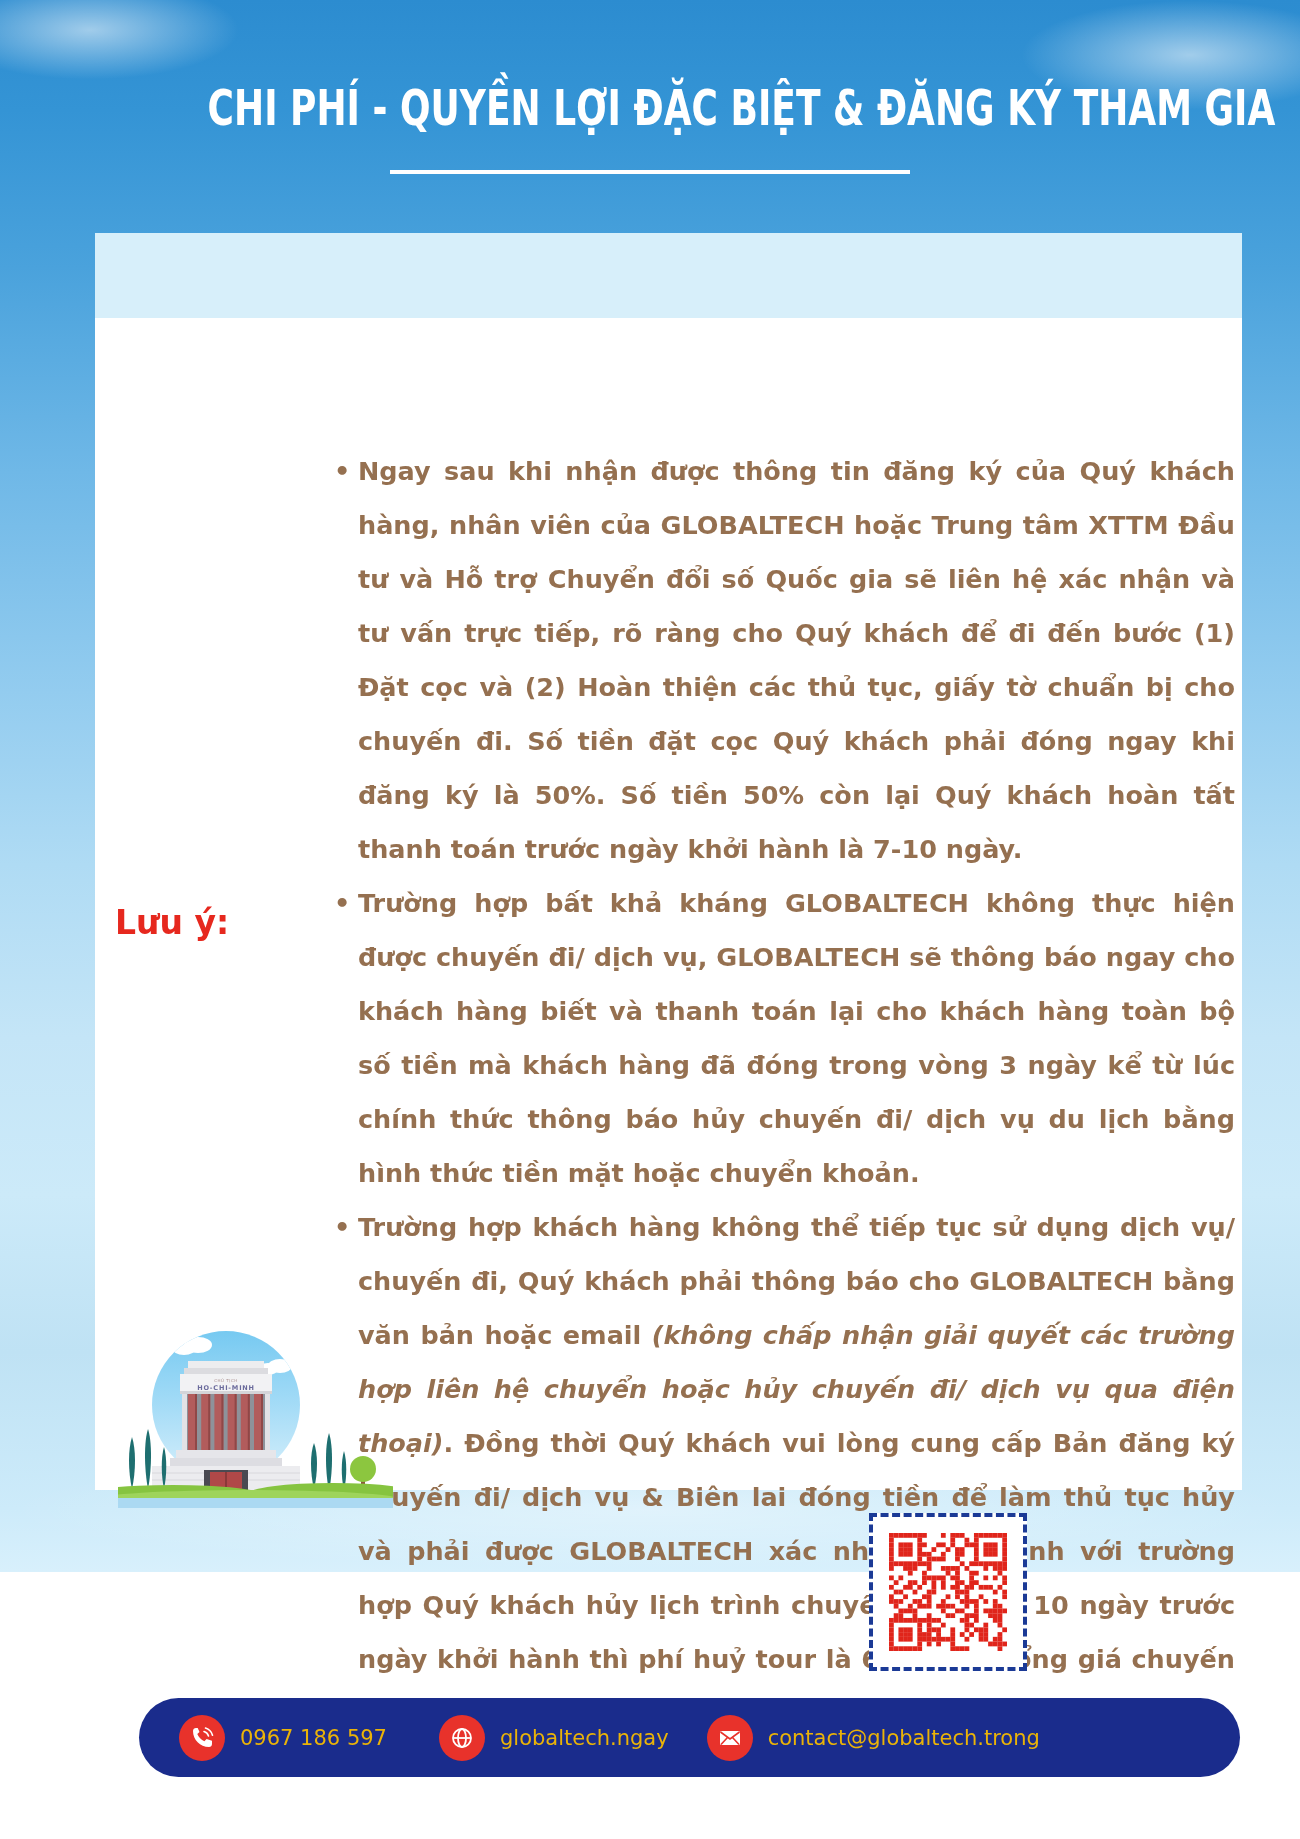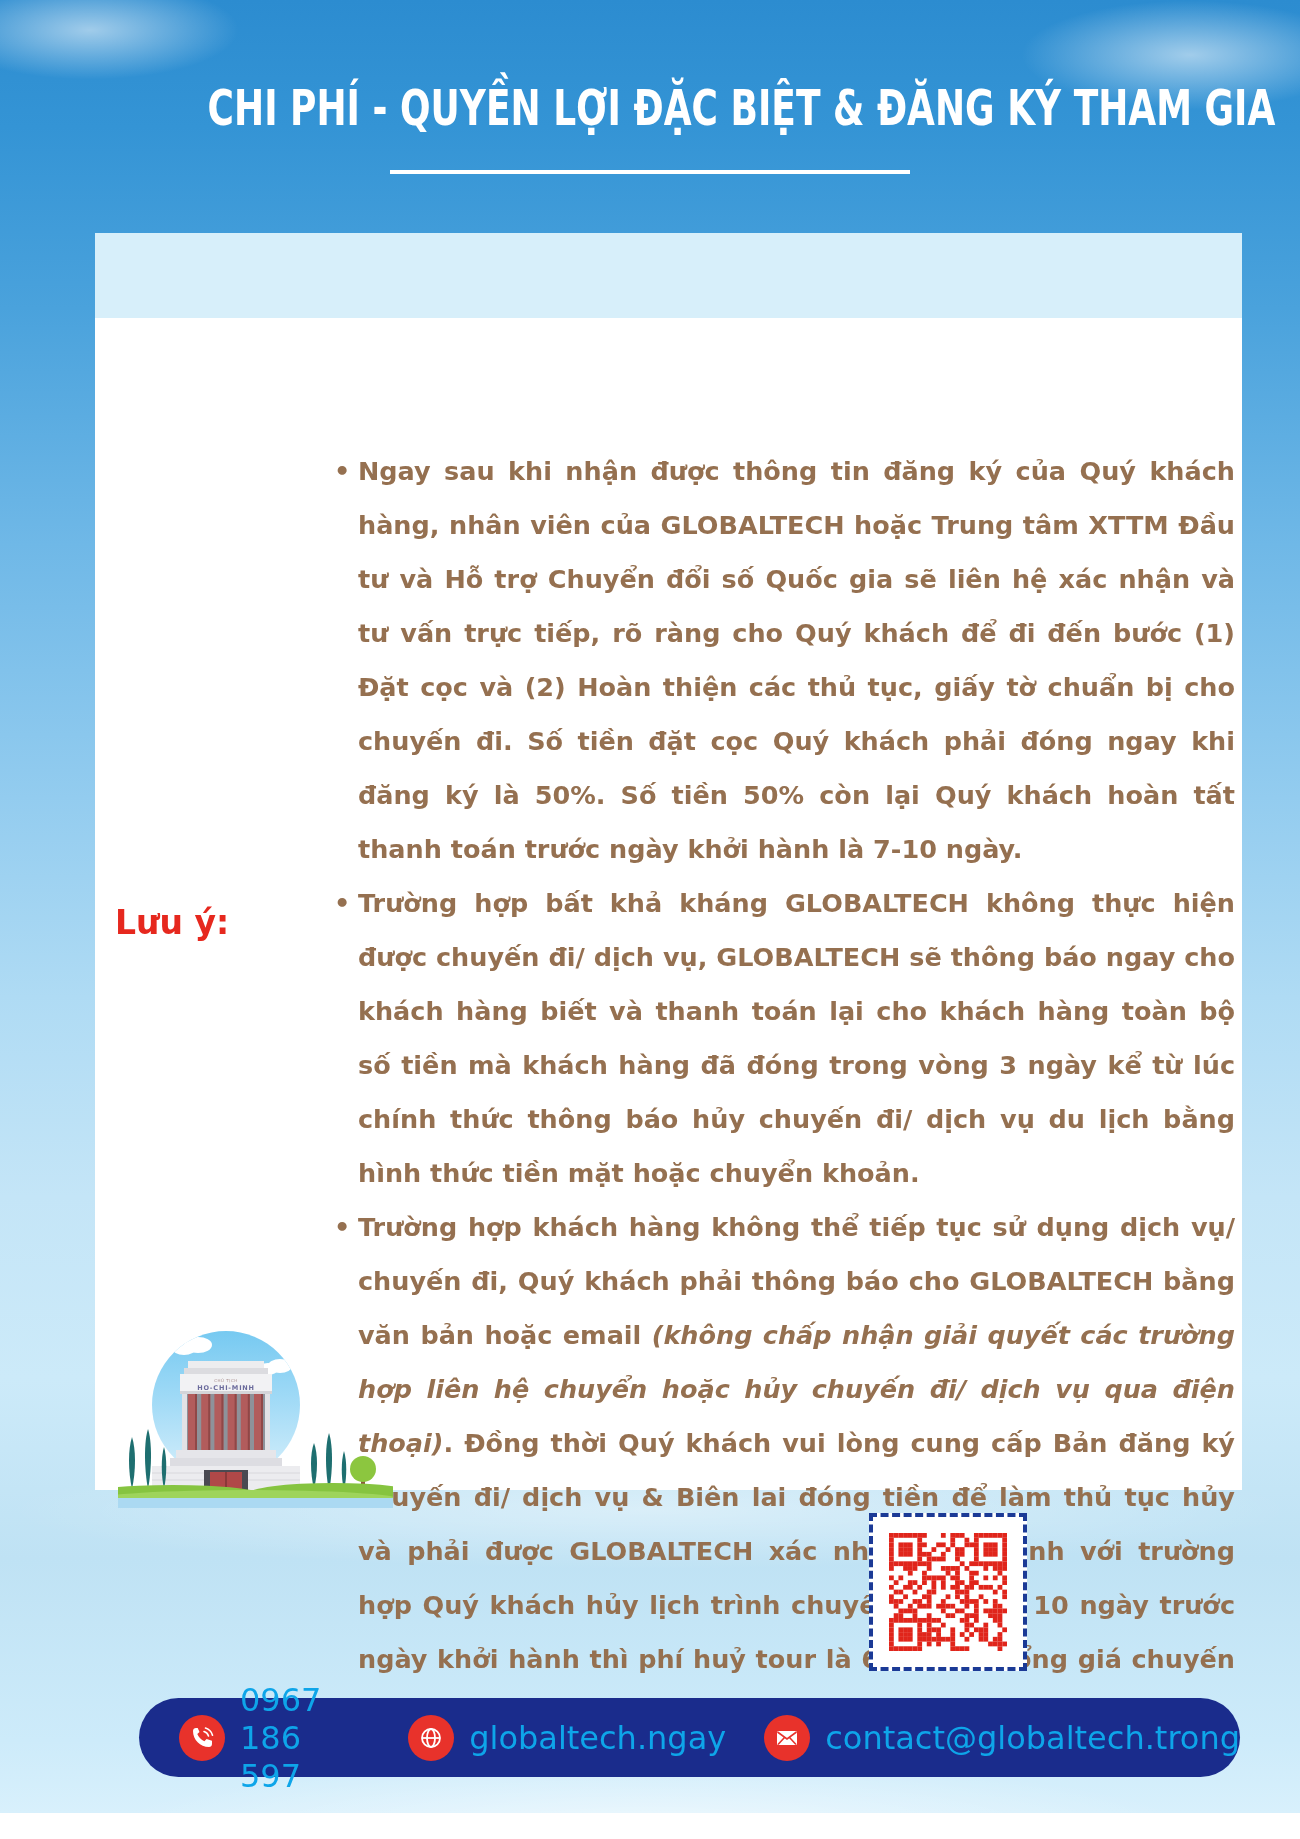--- a/index.html
+++ b/index.html
@@ -1,18 +1,18 @@
 <!DOCTYPE html>
 <html lang="vi"><head>
 <meta charset="utf-8">
 <style>
   html,body{margin:0;padding:0;}
   body{width:1300px;height:1839px;position:relative;overflow:hidden;
        font-family:"DejaVu Sans","Liberation Sans",sans-serif;}
-  .page{position:absolute;inset:0;width:1300px;height:1813px;
+  .page{position:absolute;inset:0;width:1300px;height:1572px;
     background:linear-gradient(180deg,#2C8CD0 0%,#3494D5 7%,#4AA2DC 17%,
       #6FB8E7 30%,#93CCEF 44%,#AFDBF4 55%,#C4E5F7 66%,#CCEAF9 76%,
       #BFE2F4 86%,#CDEBFA 96%,#D8F0FC 100%);}
   .cloud{position:absolute;pointer-events:none;
     background:radial-gradient(ellipse at center,rgba(255,255,255,.55) 0%,rgba(255,255,255,0) 70%);}
   
   .title{position:absolute;top:80px;left:0;width:1300px;text-align:center;
     color:#FFFFFF;font-weight:bold;font-size:50px;line-height:1.15;white-space:nowrap;}
   .title .squeeze{display:inline-block;transform:scaleX(.72);transform-origin:center;}
   .title-underline{position:absolute;top:170px;left:390px;width:520px;height:4px;background:#FFFFFF;}
@@ -32,21 +32,21 @@
     box-sizing:border-box;background:#FFFFFF;border:4px dashed #1B3A96;
     display:flex;align-items:center;justify-content:center;}
   .qr-box svg{display:block;}
   .scan-btn{position:absolute;left:1060px;top:1543px;width:182px;height:97px;
     background:#1B3A96;border-radius:20px;display:flex;flex-direction:column;
     align-items:center;justify-content:center;color:#FFFFFF;font-weight:bold;
     font-size:30px;line-height:1.4;cursor:pointer;}
   
   .footer{position:absolute;left:139px;top:1698px;width:1101px;height:79px;
     background:#1A2C8C;border-radius:40px;display:flex;align-items:center;
-    padding:0 0 0 40px;box-sizing:border-box;color:#0ea5e9;font-size:32px;}
+    padding:0 0 0 40px;box-sizing:border-box;color:#eab308;font-size:21px;}
   .f-item{display:flex;align-items:center;gap:15px;}
   .f-item.phone{margin-right:52px;}
   .f-item.web{margin-right:38px;}
   .f-icon{width:46px;height:46px;border-radius:50%;background:#E8322B;flex:0 0 auto;
     display:flex;align-items:center;justify-content:center;}
   .f-icon svg{display:block;}
   
   .mausoleum{position:absolute;left:118px;top:1293px;width:275px;height:215px;}
 </style>
 </head>

